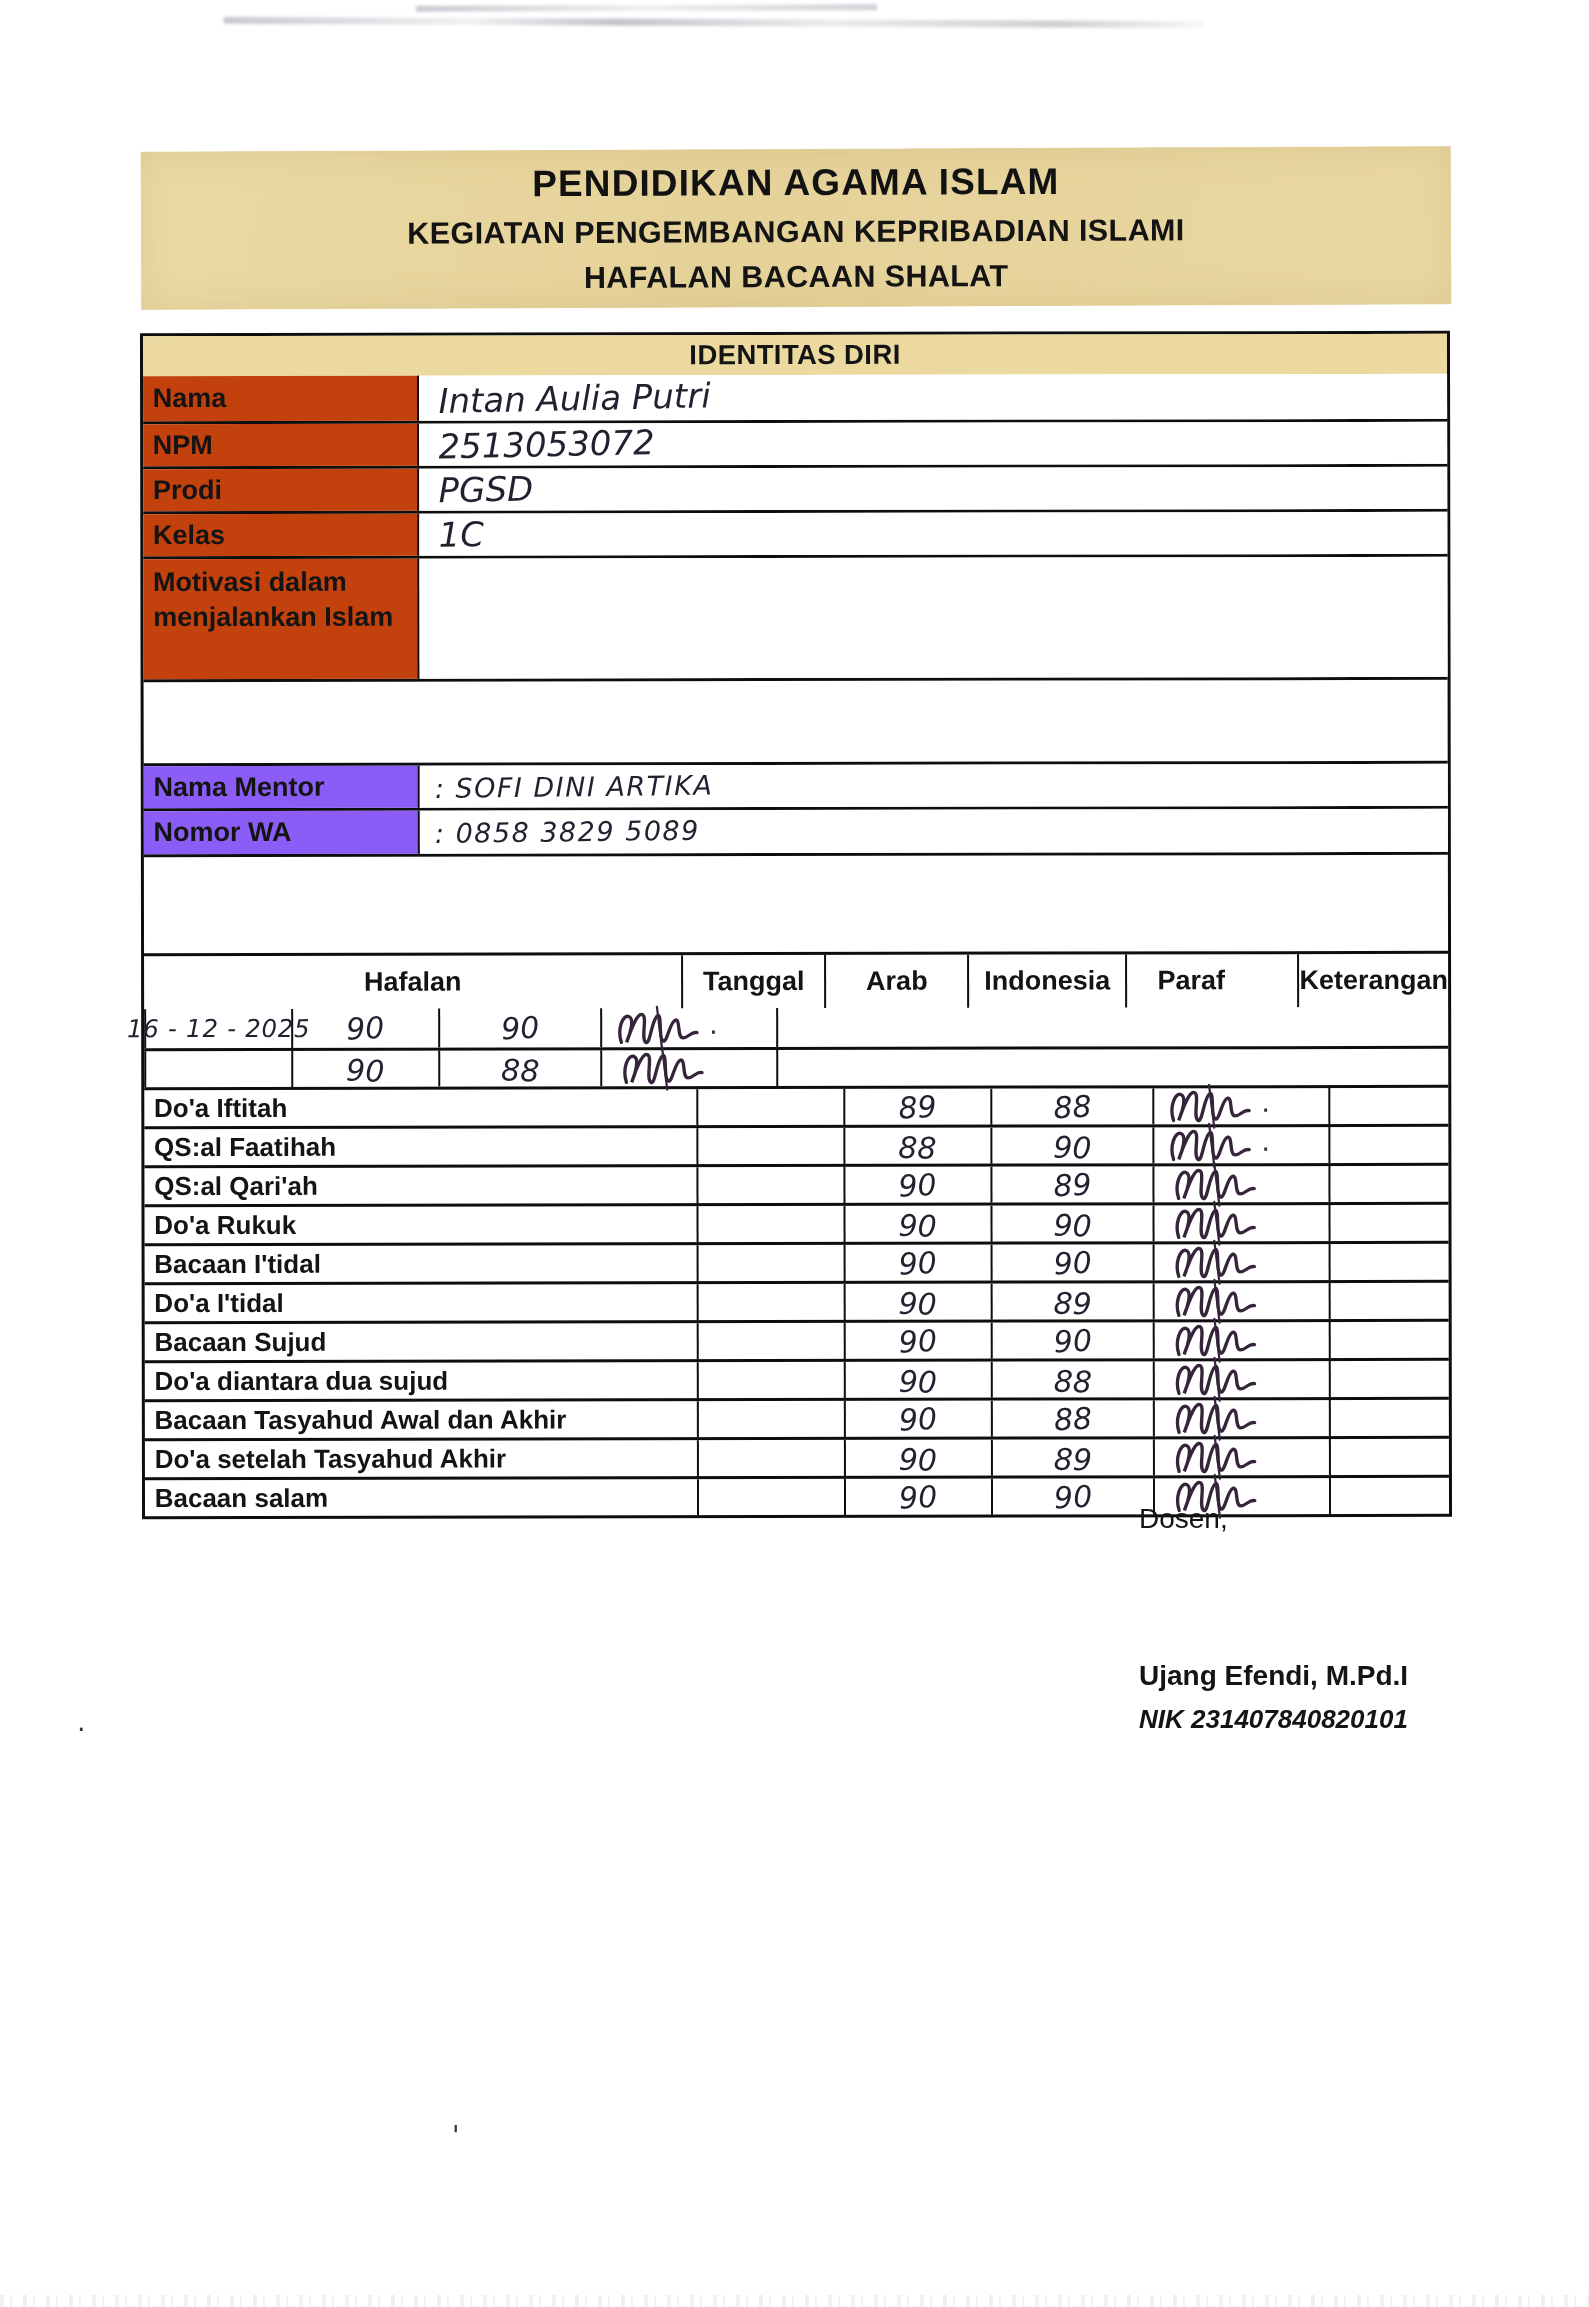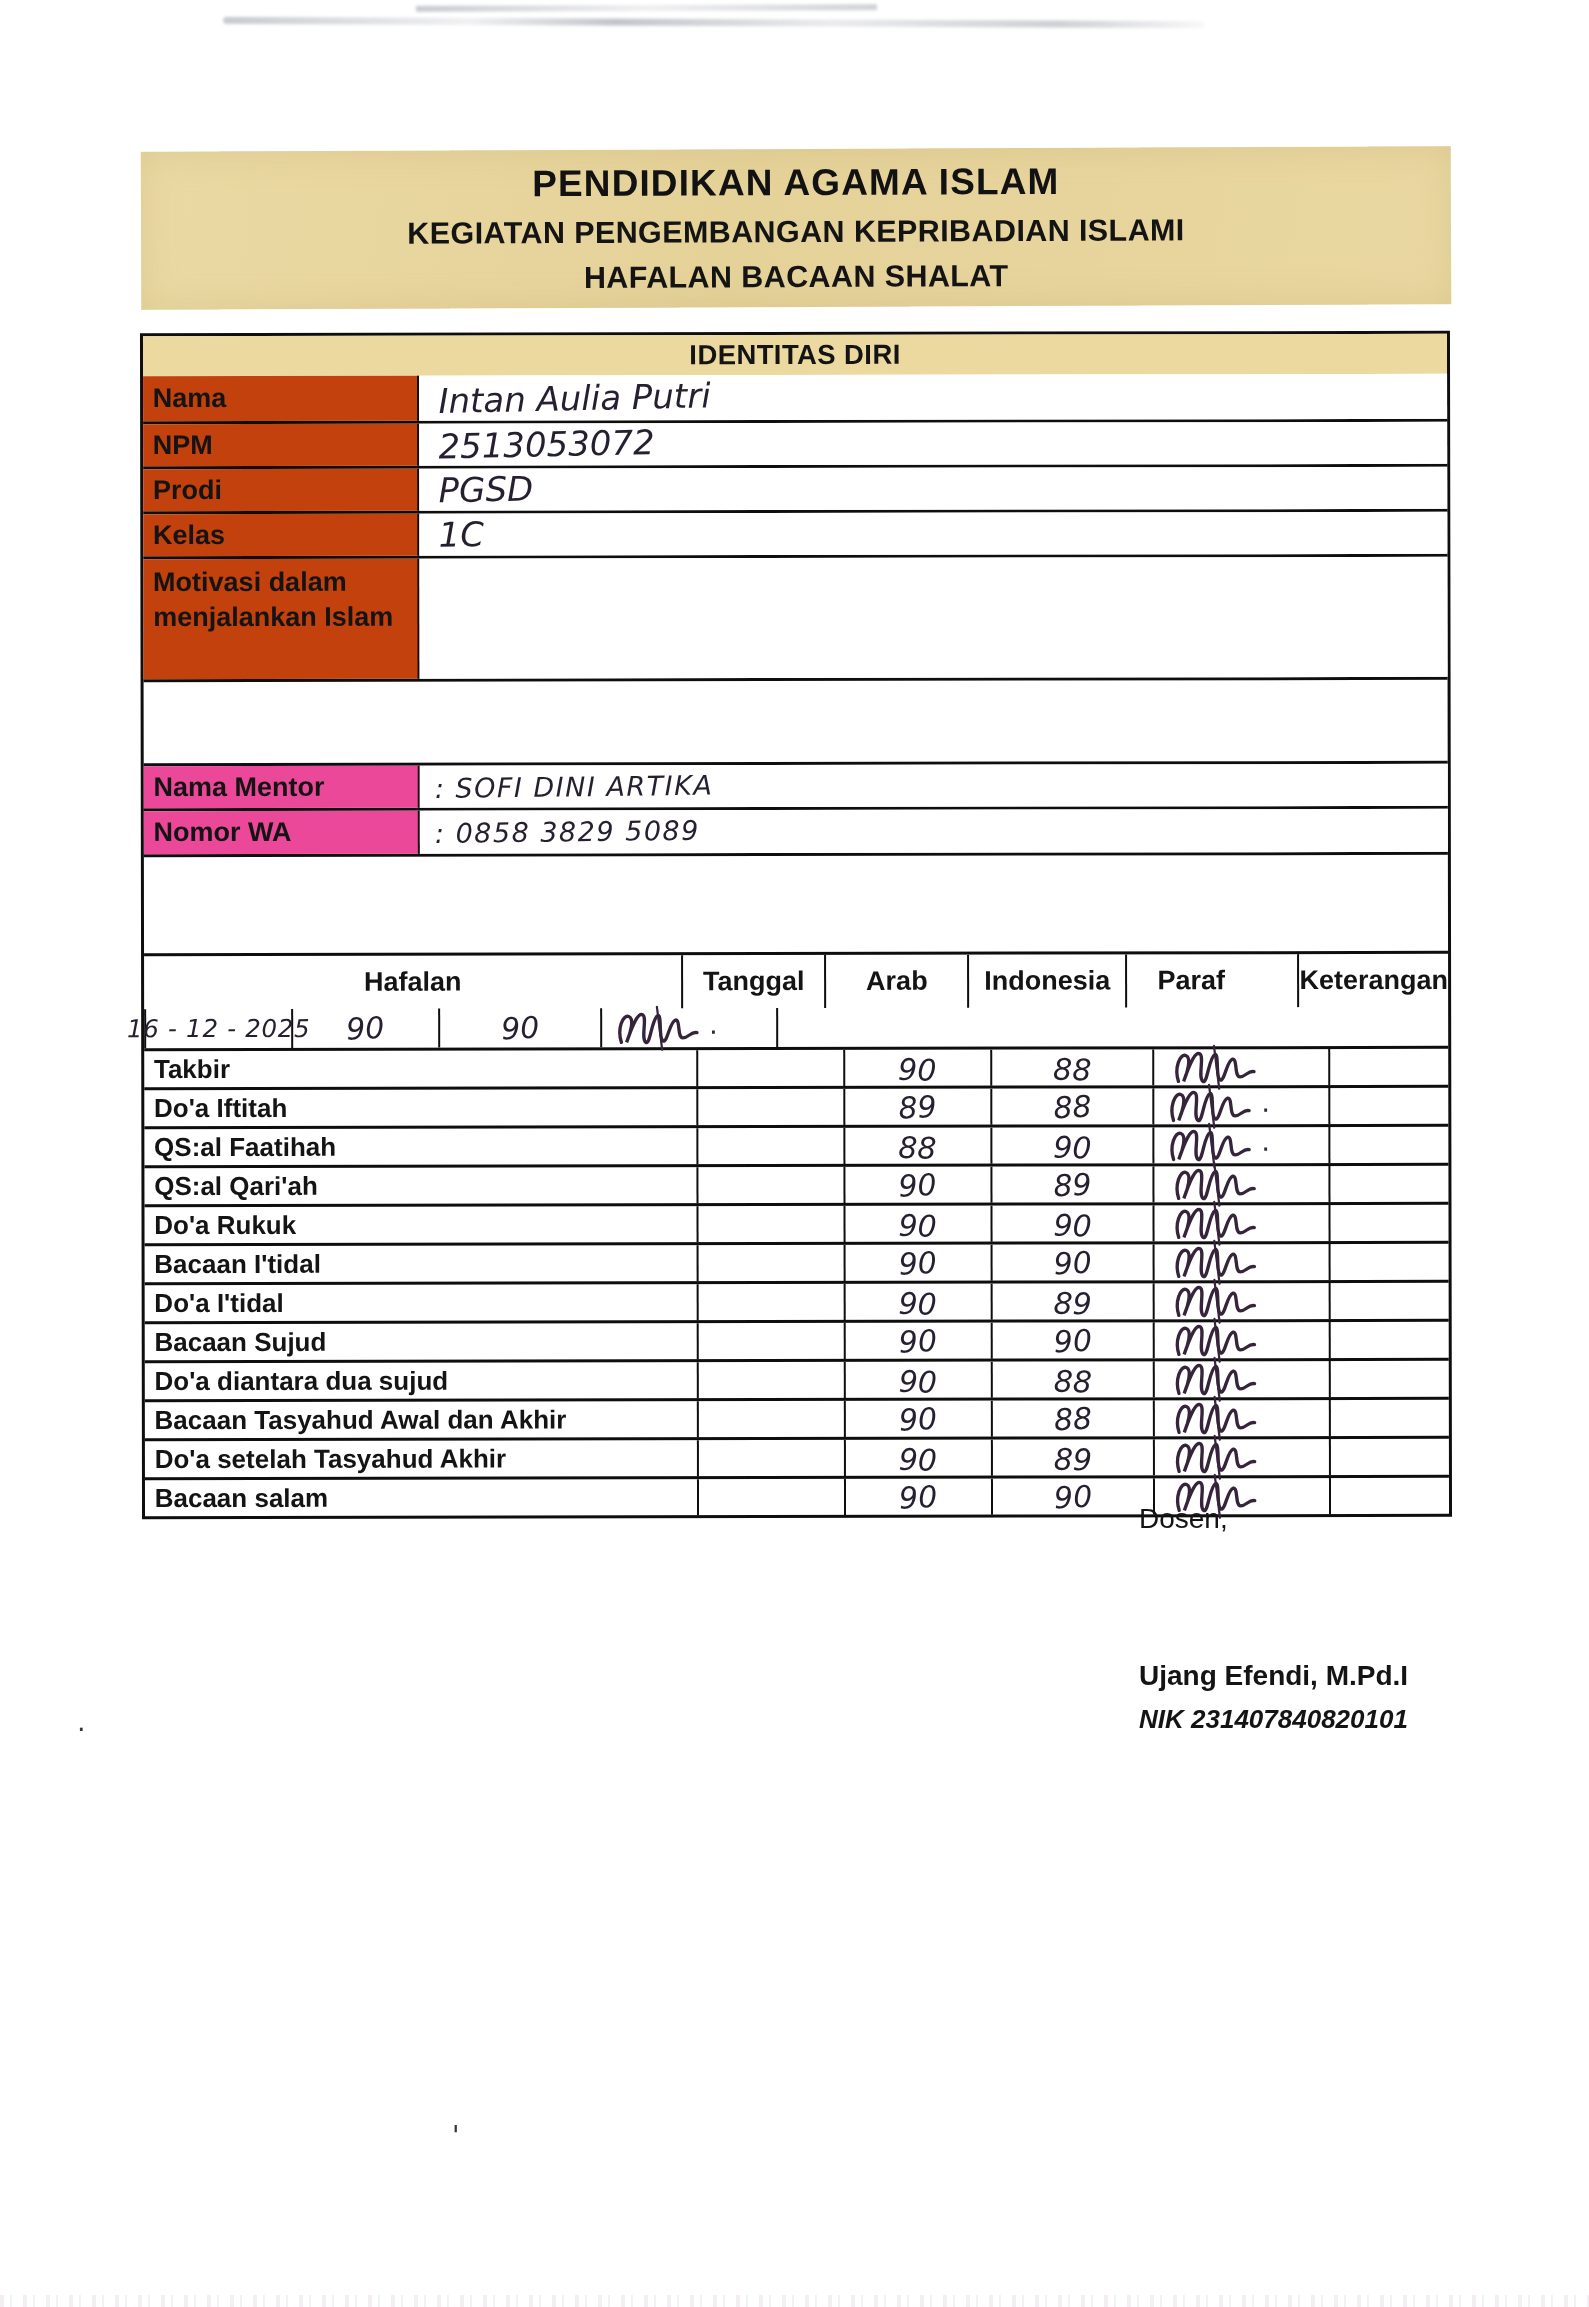--- a/index.html
+++ b/index.html
@@ -51,21 +51,21 @@
     font-weight: bold; font-size: 27.5px; letter-spacing: 0.4px;
   }
   .f-row { height: 45px; }
   .f-row .lab {
     width: 276px; background: #c2410c; border-right: 2.2px solid #0e0e0e;
     font-weight: bold; font-size: 27px; display: flex; align-items: center; padding-left: 9.7px;
   }
   .f-row .val { flex: 1; background: #fff; display: flex; align-items: center; overflow: visible; }
   .f-row.tall { height: 123px; }
   .f-row.tall .lab { align-items: flex-start; padding-top: 6px; line-height: 1.3; }
-  .m-row .lab { background: #ec4899; }
+  .m-row .lab { background: #8b5cf6; }
   .spacer1 { height: 84px; }
   .spacer2 { height: 99px; }
 
   
   .hw {
     font-family: "DejaVu Sans", sans-serif; font-style: italic; color: #261f30;
     white-space: nowrap;
   }
   .idval { font-size: 34px; padding-left: 19.3px; transform: rotate(-1.1deg); }
   .mval  { font-size: 27px; padding-left: 15px; transform: rotate(-.6deg); letter-spacing: 1.5px; }
@@ -194,21 +194,20 @@
       <div class="c paraf">
         <svg class="sig" viewBox="0 0 114 54">
               <use href="#sig-glyph"></use>
             </svg>
         <span class="sig-dot" style="">.</span>
       </div>
       <div class="c keterangan"></div>
     </div>
   
     <div class="row s-row">
-      <div class="c hafalan">Takbir</div>
       <div class="c tanggal">
             <span class="hw date-hw t-text"></span>
           </div>
       <div class="c arab">
             <span class="hw num a-text">90</span>
           </div>
       <div class="c indonesia">
             <span class="hw num i-text">88</span>
           </div>
       <div class="c paraf">

